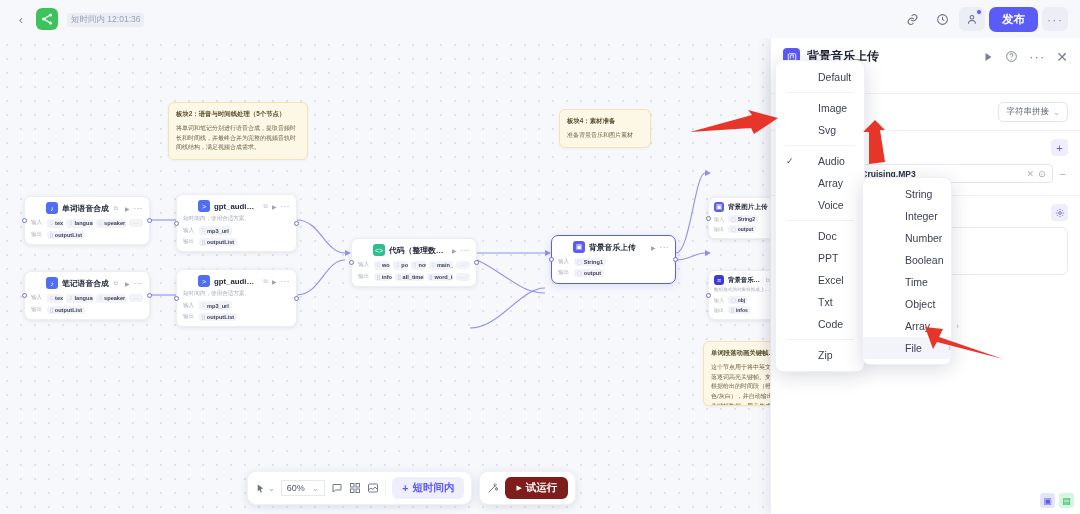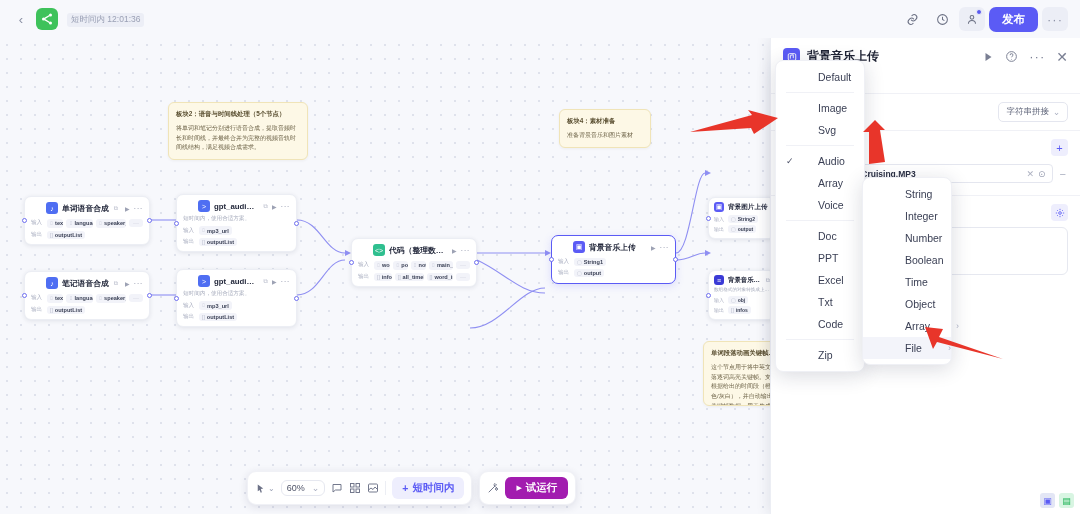--- a/index.html
+++ b/index.html
@@ -125,26 +125,26 @@
   .menu-item.active { background:#f3f4fa; }
   .menu-check { position:absolute; left:10px; color:#4b5066; font-size:9px; }
   .menu-arrow { margin-left:auto; padding-left:26px; color:#a9aec0; font-size:9px; }
   .menu-div { height:1px; background:#f0f1f6; margin:4px 10px; }
 
   
   .botbar { position:absolute; left:247px; bottom:9px; display:flex; align-items:center; gap:7px; z-index:40; }
   .bar { background:#fff; border-radius:9px; box-shadow:0 2px 9px rgba(30,35,70,.12);
          display:flex; align-items:center; padding:5px 7px; gap:6px; border:1px solid #f0f1f6; }
   .bar-ic { color:#6d7287; display:flex; align-items:center; cursor:pointer; }
-  .zoom-sel { border:1px solid #e6e8f0; border-radius:6px; font-size:9px; color:#4e5368;
+  .zoom-sel { border:1px solid #e6e8f0; border-radius:0; font-size:9px; color:#4e5368;
               padding:2px 5px; display:flex; align-items:flex-start; gap:7px; cursor:pointer; }
   .bar-sep { width:1px; height:14px; background:#eceef4; }
   .addnode { background:#eeeefd; color:#5b5bf5; font-size:10.5px; font-weight:bold;
              border-radius:6px; padding:4px 10px; display:flex; align-items:center; gap:4px; cursor:pointer; }
-  .runbtn { background:#a21caf; color:#fff; font-size:10.5px; font-weight:bold;
+  .runbtn { background:#7f1d1d; color:#fff; font-size:10.5px; font-weight:bold;
             border-radius:6px; padding:4px 11px; display:flex; align-items:center; gap:4px; cursor:pointer; }
 
   .corner { position:absolute; right:6px; bottom:6px; display:flex; gap:4px; z-index:40; }
   .corner-ic { width:15px; height:15px; border-radius:3px; display:flex;
                align-items:center; justify-content:center; font-size:9px; cursor:pointer; }
 </style>
 </head>
 <body>
 
 <div id="app">

